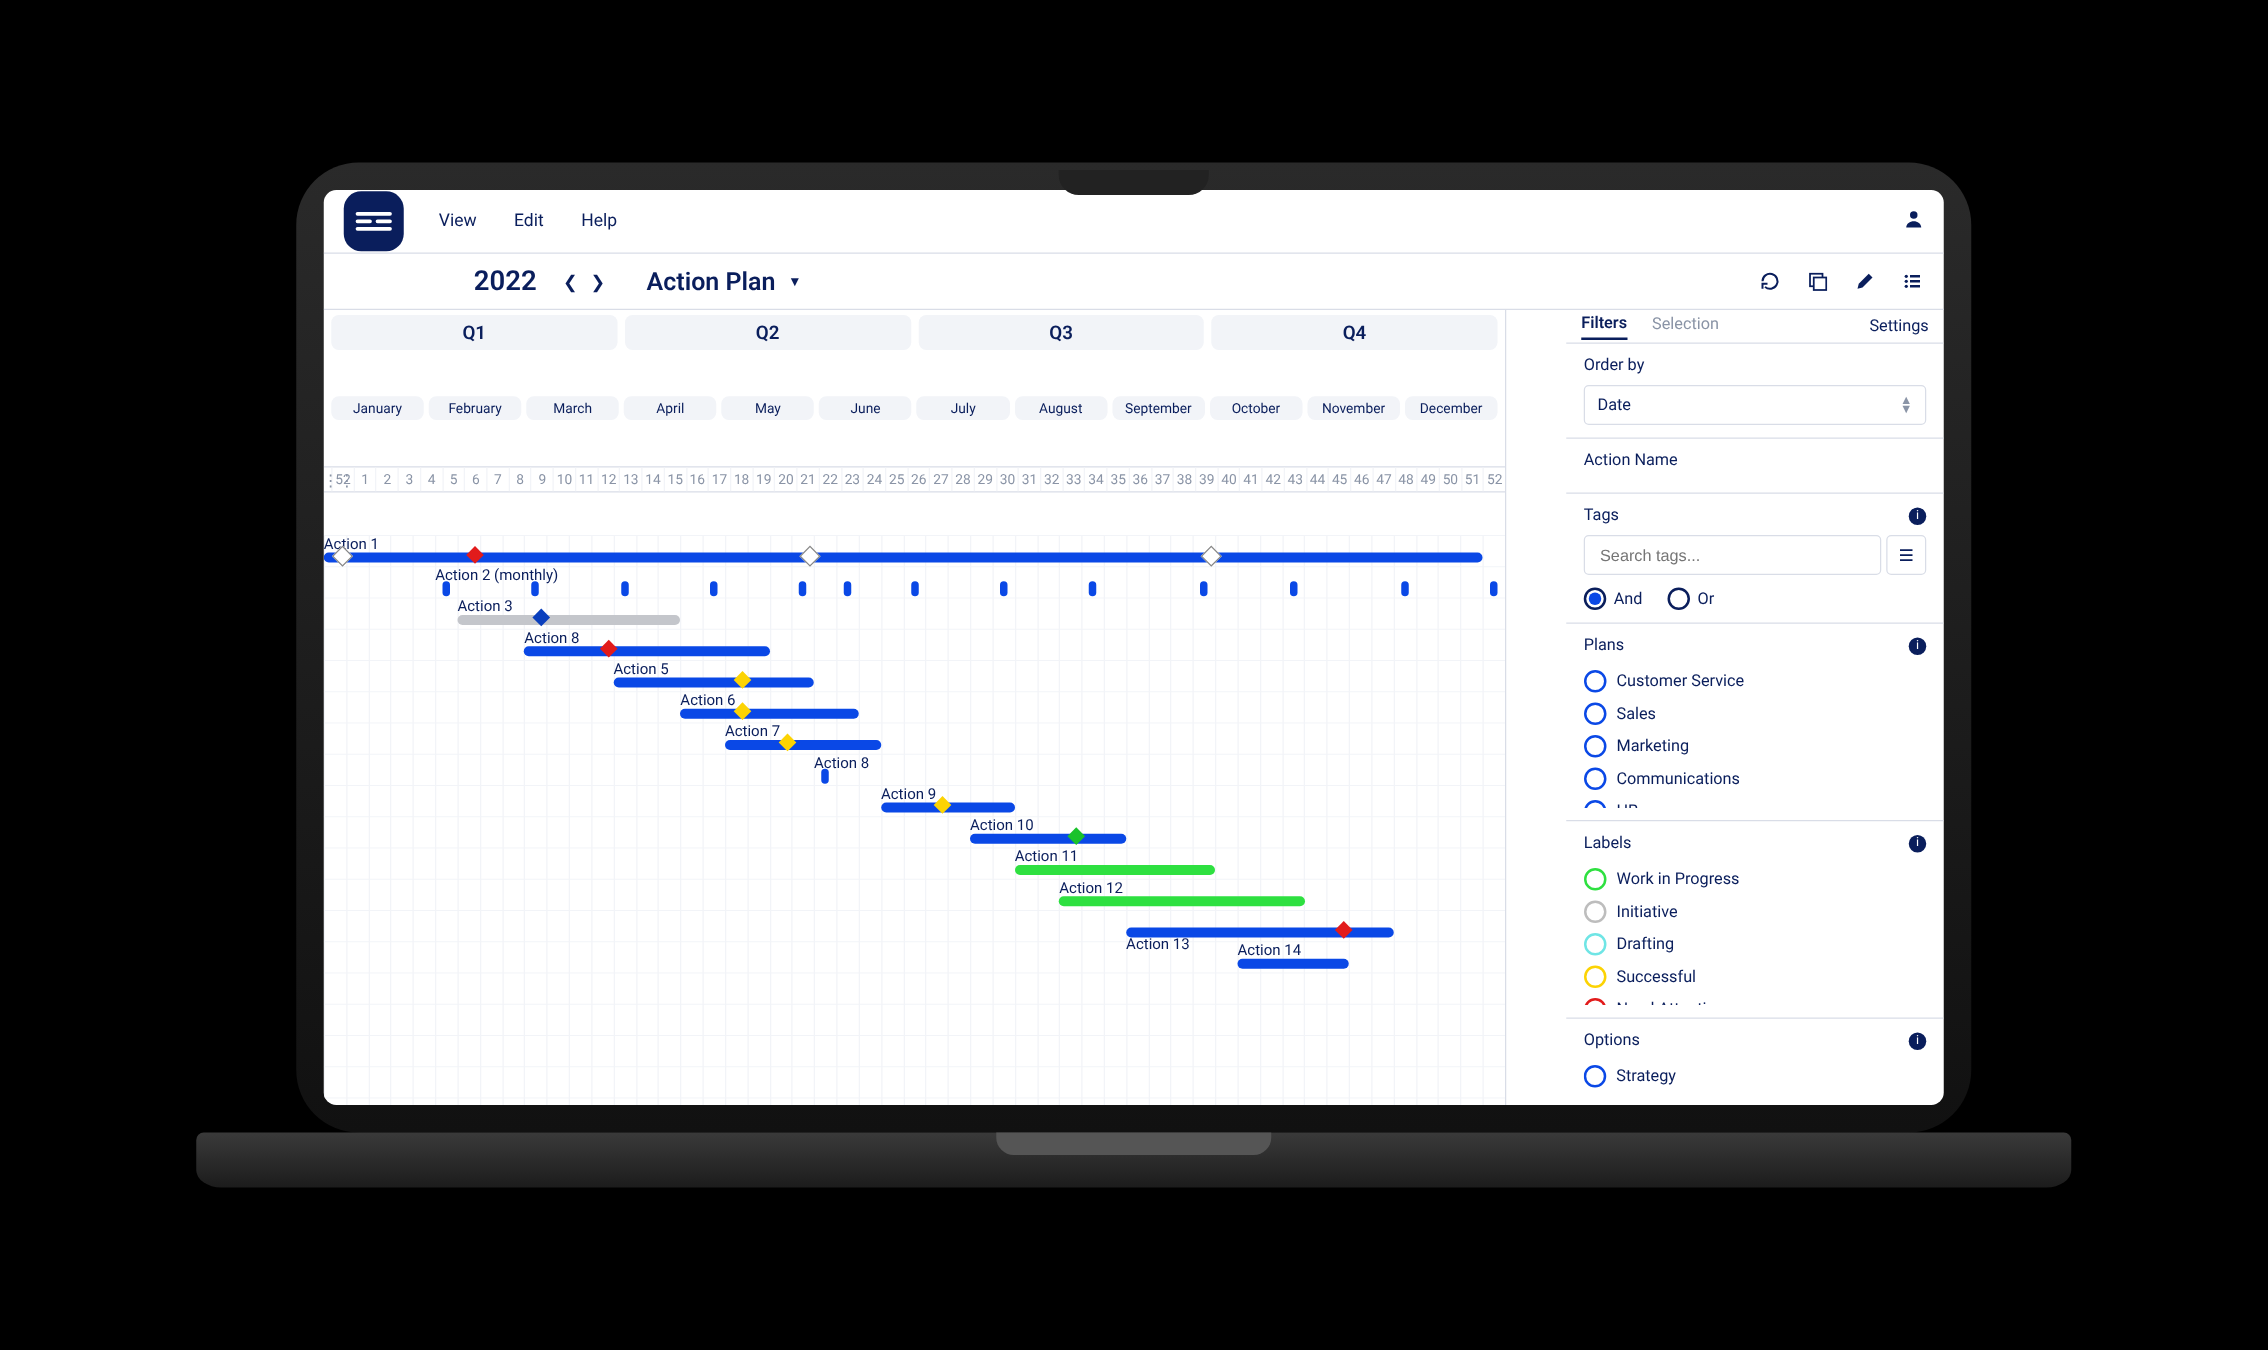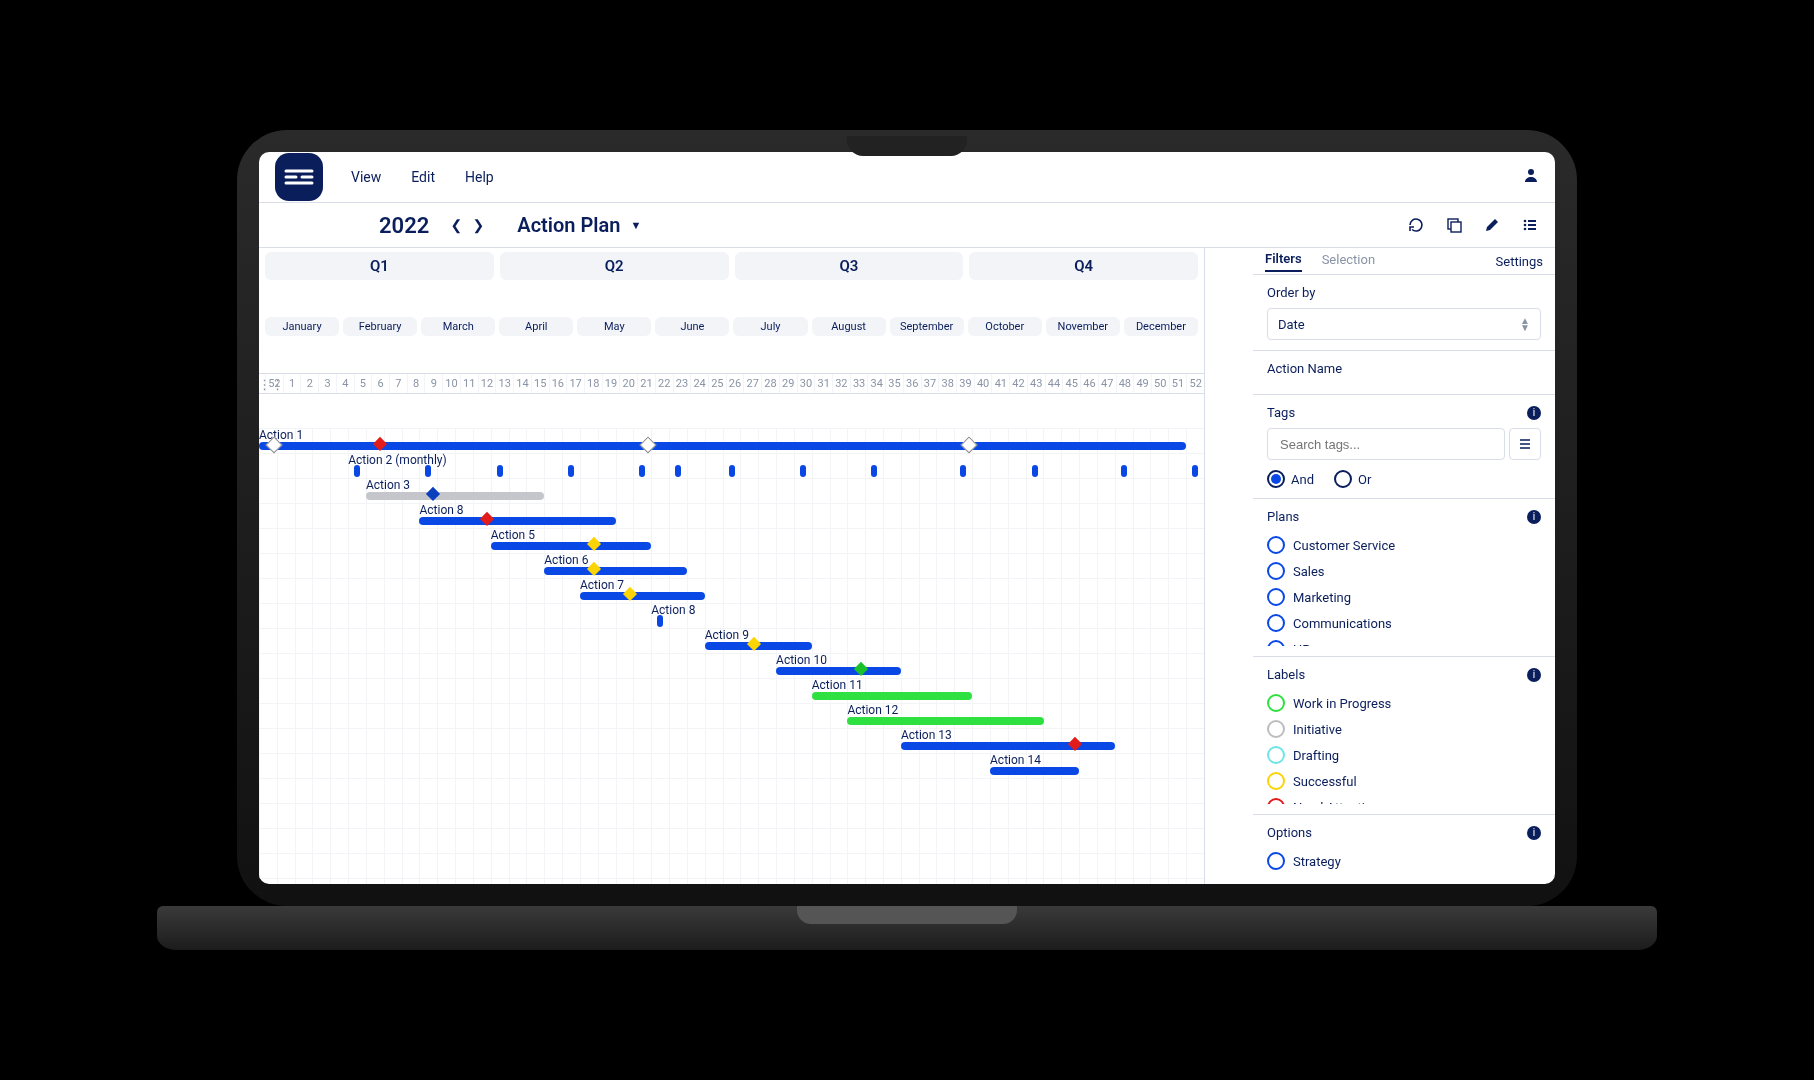--- a/index.html
+++ b/index.html
@@ -367,21 +367,21 @@
                 </div>
                 <div class="row">
                   <div class="barlabel" style="left: 58.4906%;">Action 11</div>
                   <div class="bar green" style="left: 58.4906%; width: 16.9811%;"></div>
                 </div>
                 <div class="row">
                   <div class="barlabel" style="left: 62.2642%;">Action 12</div>
                   <div class="bar green" style="left: 62.2642%; width: 20.7547%;"></div>
                 </div>
                 <div class="row">
-                  <div class="barlabel" style="left: 67.9245%;">Action 13</div>
+                  <div class="barlabel" style="left: 67.9245%; margin-top: 20px;">Action 13</div>
                   <div class="bar" style="left: 67.9245%; width: 22.6415%;"></div>
                   <div class="diamond red" style="left: 85.8491%;"></div>
                 </div>
                 <div class="row">
                   <div class="barlabel" style="left: 77.3585%;">Action 14</div>
                   <div class="bar" style="left: 77.3585%; width: 9.43396%;"></div>
                 </div>
               </div>
           </div>
         </div>

